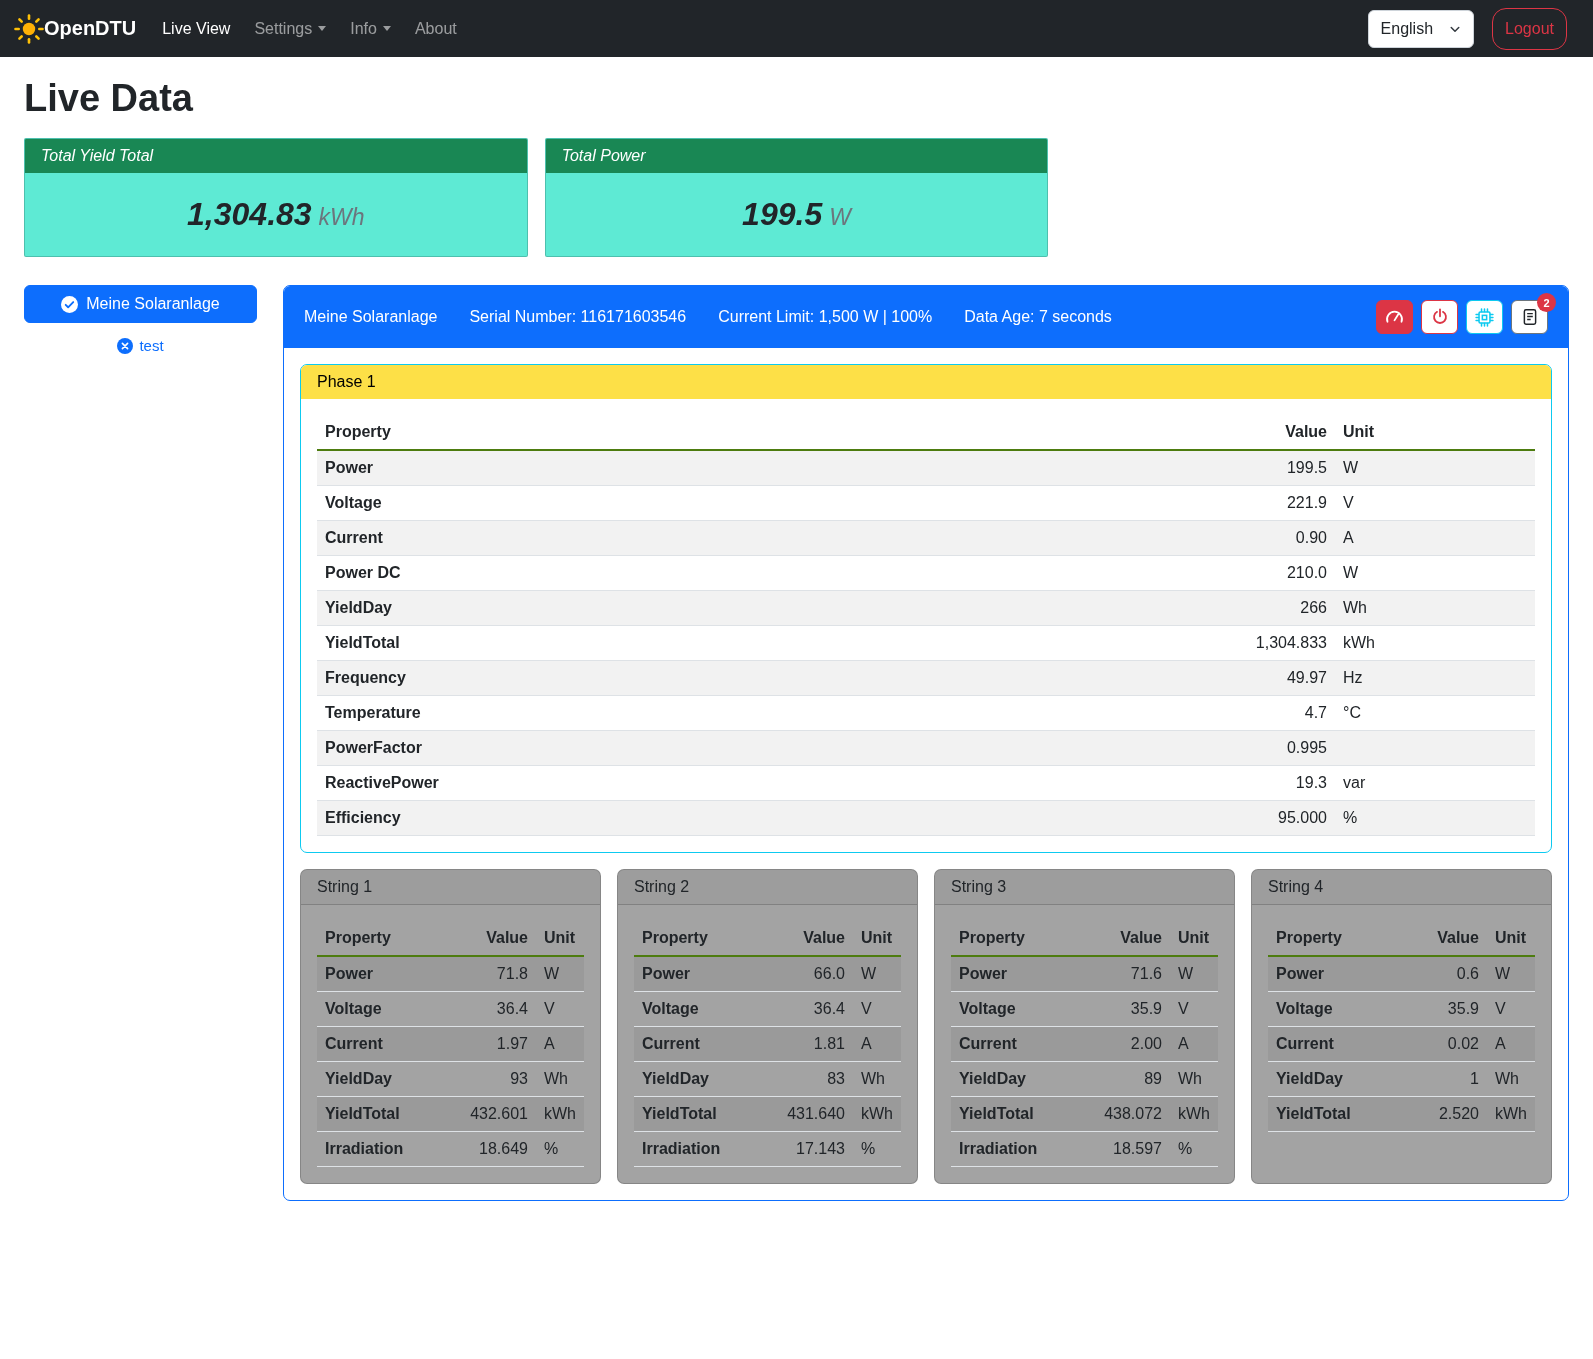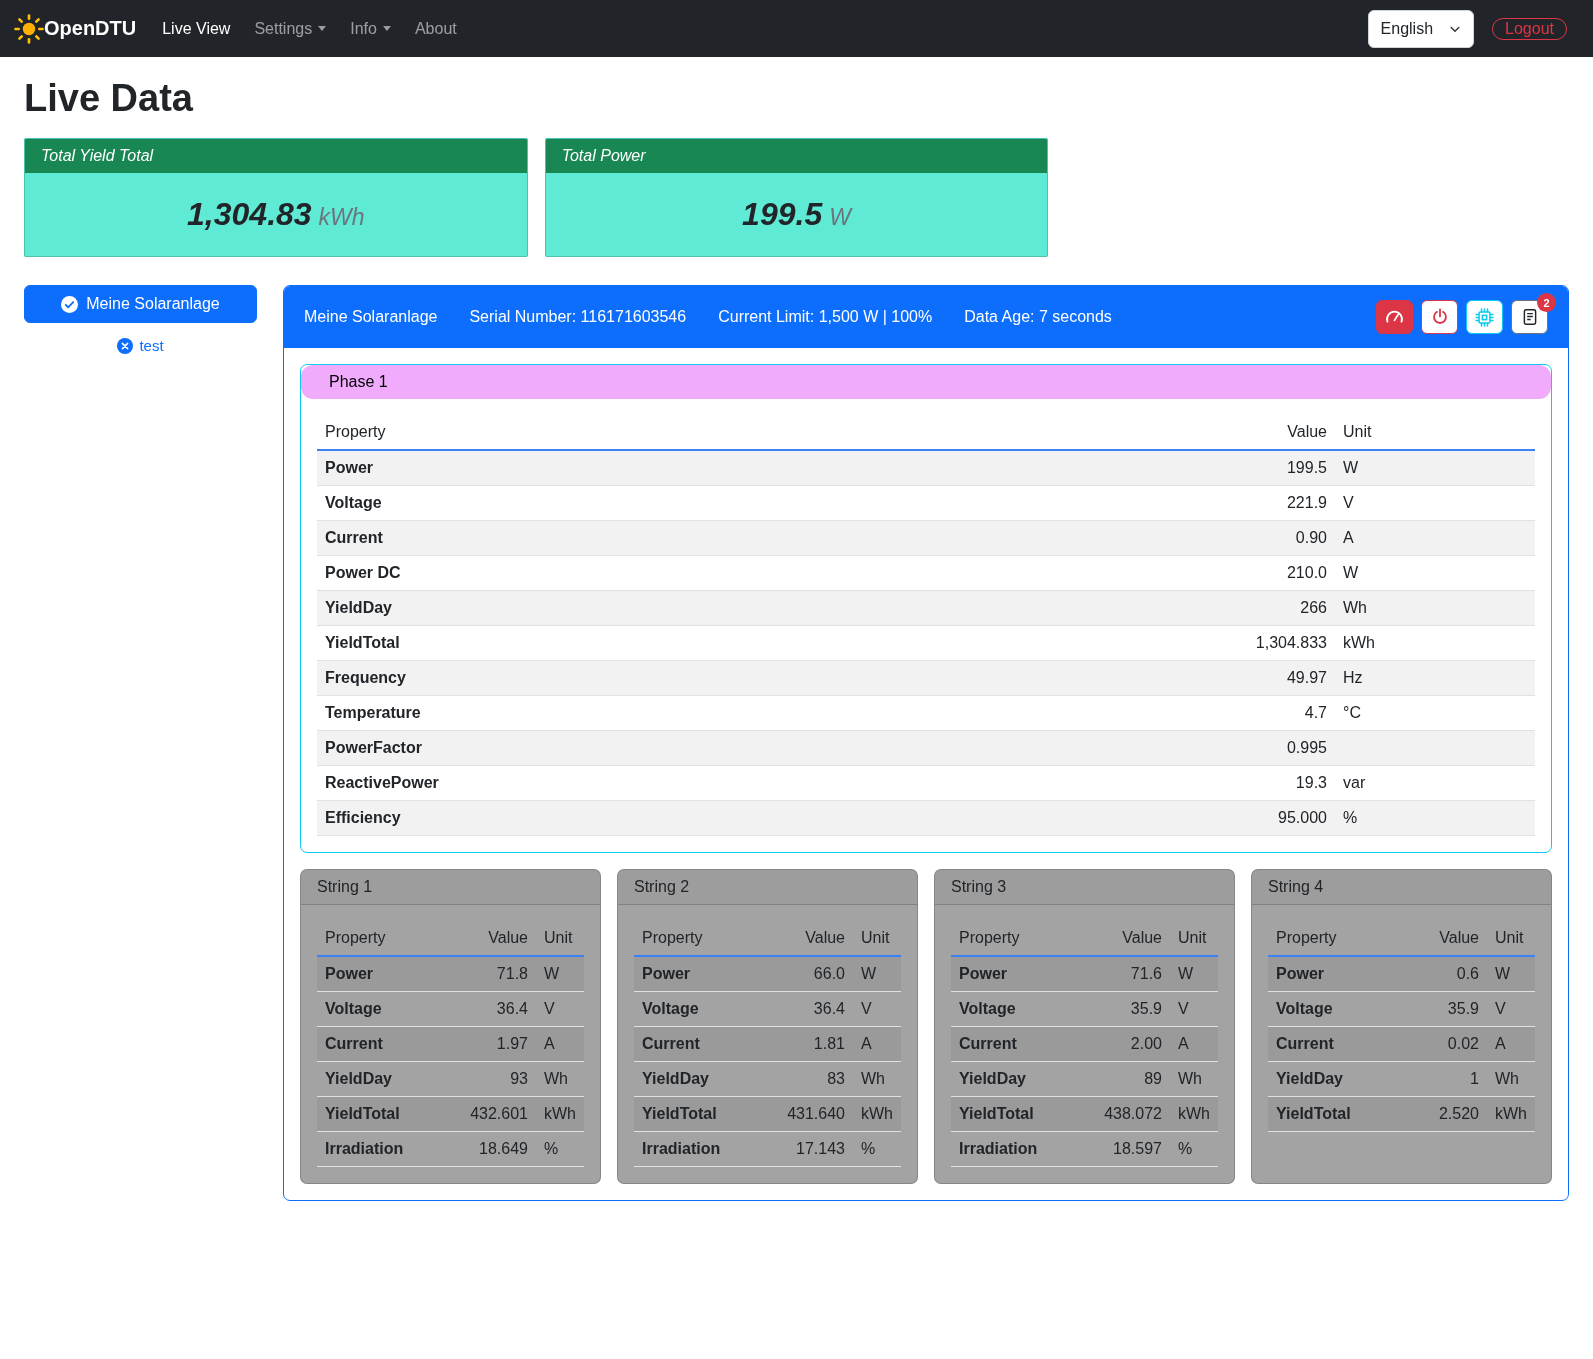--- a/index.html
+++ b/index.html
@@ -7,21 +7,21 @@
 
   
   .navbar { background:#212529; height:57px; display:flex; align-items:center; padding:0 14px; }
   .brand { display:flex; align-items:center; gap:0; color:#fff; font-size:20px; font-weight:600; margin-right:14px; cursor:pointer; }
   .nav-links { display:flex; align-items:center; }
   .nav-link { color:rgba(255,255,255,.55); padding:8px 12px; cursor:pointer; display:flex; align-items:center; gap:6px; }
   .nav-link.active { color:#fff; }
   .caret { width:0; height:0; border-left:4px solid transparent; border-right:4px solid transparent; border-top:5px solid currentColor; display:inline-block; }
   .nav-right { margin-left:auto; display:flex; align-items:center; gap:18px; padding-right:12px; }
   .lang-select { background:#fff; border:1px solid #ced4da; border-radius:6px; height:38px; display:flex; align-items:center; gap:16px; padding:17px 12px; color:#212529; cursor:pointer; }
-  .logout-btn { background:transparent; border:1px solid #dc3545; color:#dc3545; border-radius:14px; height:22px; padding:0 12px; font-size:16px; cursor:pointer; font-family:inherit; }
+  .logout-btn { background:transparent; border:1px solid #dc3545; color:#dc3545; border-radius:14px; height:42px; padding:0 12px; font-size:16px; cursor:pointer; font-family:inherit; }
 
   
   .page { padding:0 24px 26px; }
   h1.page-title { font-size:38px; font-weight:600; margin:20px 0 18px; }
 
   .summary-row { display:grid; grid-template-columns:repeat(3,1fr); gap:17px; margin-bottom:28px; }
   .scard { border:1px solid rgba(0,0,0,.175); border-radius:2px; overflow:hidden; background:#5eead4;font-style:italic; }
   .scard-header { background:#198754; color:#fff; padding:8px 16px; }
   .scard-body { padding:23px 16px; text-align:center; }
   .sval { font-size:32px; font-weight:700; color:#212529; }
@@ -38,32 +38,32 @@
   .panel-actions { margin-left:auto; display:flex; gap:8px; }
   .icon-btn { width:37px; height:34px; border-radius:6px; display:flex; align-items:center; justify-content:center; cursor:pointer; position:relative; border:1px solid transparent; background:#fff; padding:0; }
   .icon-btn.solid-danger { background:#dc3545; border-color:#dc3545; }
   .icon-btn.outline-danger { border-color:#dc3545; }
   .icon-btn.outline-info { border-color:#0dcaf0; }
   .icon-btn.outline-dark { border-color:#6c757d; }
   .badge { position:absolute; top:-8px; right:-9px; background:#dc3545; color:#fff; min-width:19px; height:19px; border-radius:10px; font-size:11px; display:flex; align-items:center; justify-content:center; padding:0 4px; font-weight:700; }
 
   .panel-body { padding:16px; }
   .phase-card { border:1px solid #0dcaf0; border-radius:7px; overflow:hidden; margin-bottom:16px; background:#fff; }
-  .phase-header { background:#f0abfc; color:#000; padding:8px 28px;border-radius:12px; }
+  .phase-header { background:#fde047; color:#000; padding:8px 16px; }
   .phase-body { padding:16px; }
 
   .strings-row { display:grid; grid-template-columns:repeat(4,1fr); gap:16px; }
   .string-card { border:1px solid rgba(0,0,0,.175); border-radius:7px; overflow:hidden; background:#a3a3a3; display:flex; flex-direction:column; }
   .string-header { background:rgba(0,0,0,.03); border-bottom:1px solid rgba(0,0,0,.175); padding:8px 16px; }
   .string-body { padding:16px; }
 
   
   table.data { width:100%; border-collapse:collapse; }
   table.data th, table.data td { padding:8px; text-align:left; border-bottom:1px solid #dee2e6; font-size:16px; }
-  table.data thead th { border-bottom:2px solid #3b82f6; font-weight:400; }
+  table.data thead th { border-bottom:2px solid #4d7c0f; font-weight:700; }
   table.data td.val, table.data th.val { text-align:right; }
   table.data .unit { width:200px; }
   .string-card table.data .unit { width:46px; }
   table.data tbody tr:nth-child(odd) { background:rgba(0,0,0,.05); }
   table.data tbody th.prop { font-weight:700; }
 </style>
 </head>
 <body>
 
 <nav class="navbar">

